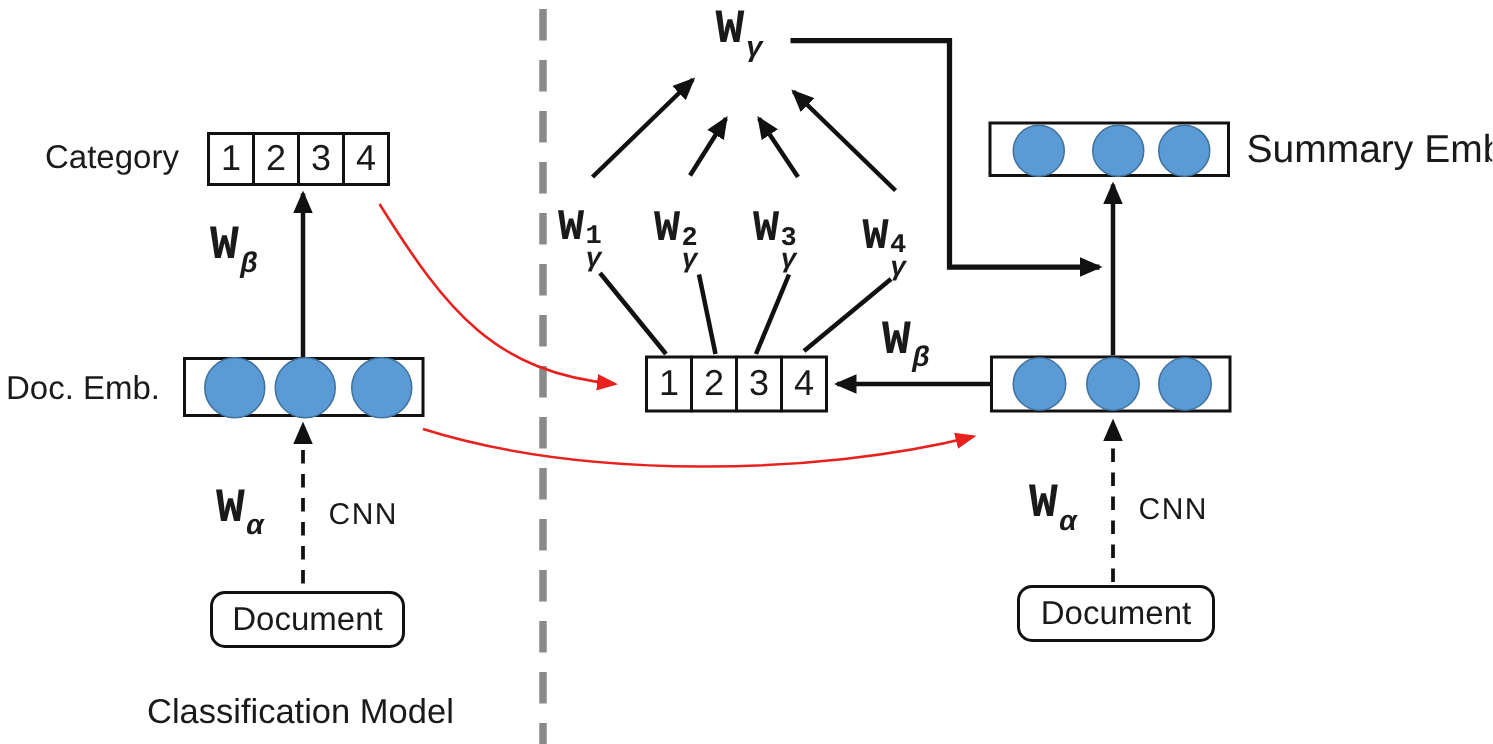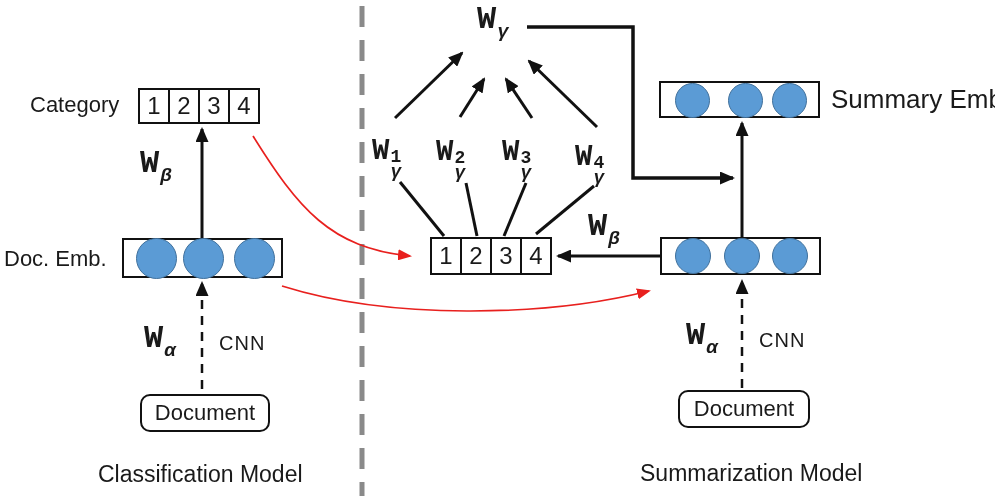--- a/index.html
+++ b/index.html
@@ -168,15 +168,14 @@
 
   <div class="abs wterm" style="left:686px;top:321px;">
     <span class="wbase">W</span><span class="wsub">α</span>
   </div>
   <div class="abs cnn" style="left:759px;top:329px;">CNN</div>
 
   <div class="abs docbox" style="left:678px;top:390px;width:128px;height:34px;">
     <span>Document</span>
   </div>
 
-  <div class="abs caption" style="left:640px;top:460px;">Summarization Model</div>
 
 </div>
 
 </body></html>

